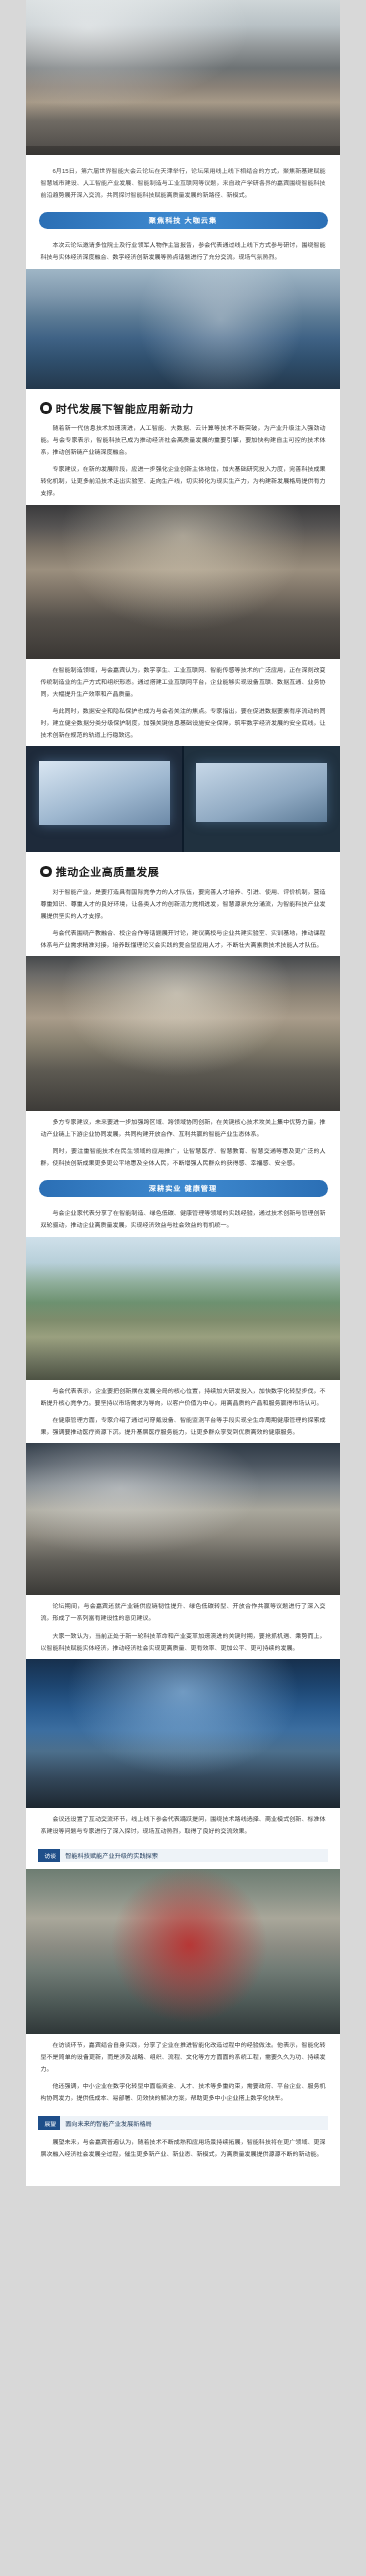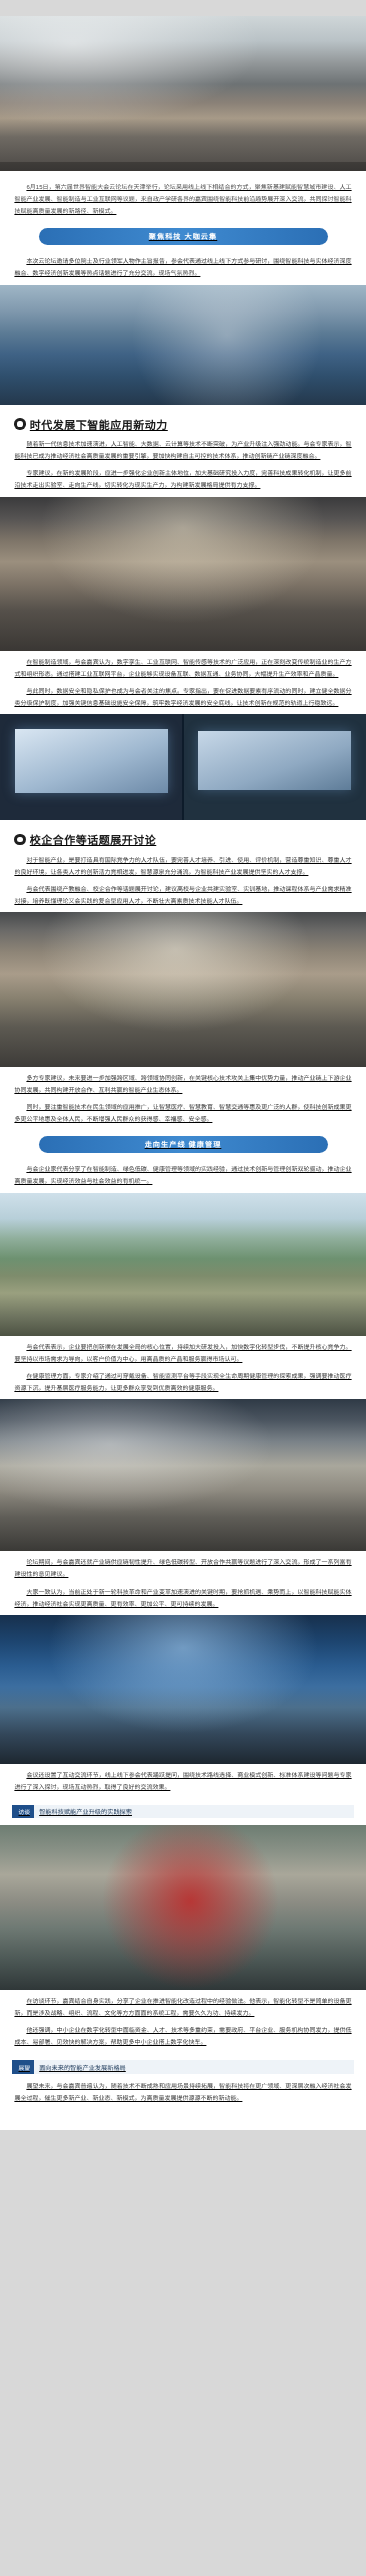--- a/index.html
+++ b/index.html
@@ -3,26 +3,25 @@
 <meta charset="utf-8">
 <style>
   * { box-sizing: border-box; }
   html, body {
     margin: 0;
     padding: 0;
     background: #d8d8d8;
     font-family: "Liberation Sans", "DejaVu Sans", sans-serif;
   }
   .page {
-    width: 366px;
-    margin: 16px auto;
+    width: 314px;
+    margin: 0 auto;
     background: #ffffff;
     position: relative;
     overflow: hidden;
-    text-decoration: underline;
   }
   .article {
     padding: 0 0 20.6px 0;
   }
   
   .photo {
     position: relative;
     width: 100%;
     overflow: hidden;
   }
@@ -219,34 +218,34 @@
 
     <p class="body">在智能制造领域，与会嘉宾认为，数字孪生、工业互联网、智能传感等技术的广泛应用，正在深刻改变传统制造业的生产方式和组织形态。通过搭建工业互联网平台，企业能够实现设备互联、数据互通、业务协同，大幅提升生产效率和产品质量。</p>
     <p class="body">与此同时，数据安全和隐私保护也成为与会者关注的焦点。专家指出，要在促进数据要素有序流动的同时，建立健全数据分类分级保护制度，加强关键信息基础设施安全保障，筑牢数字经济发展的安全底线，让技术创新在规范的轨道上行稳致远。</p>
 
     <div class="photo">
       <div class="ph-screen-split"></div>
     </div>
 
     <div class="h2-row">
       <span class="h2-bullet"></span>
-      <span class="h2-text">校企合作等话题展开讨论</span>
+      <span class="h2-text">推动企业高质量发展</span>
     </div>
 
     <p class="body">对于智能产业，是要打造具有国际竞争力的人才队伍，要完善人才培养、引进、使用、评价机制，营造尊重知识、尊重人才的良好环境，让各类人才的创新活力竞相迸发，智慧源泉充分涌流，为智能科技产业发展提供坚实的人才支撑。</p>
     <p class="body">与会代表围绕产教融合、校企合作等话题展开讨论，建议高校与企业共建实验室、实训基地，推动课程体系与产业需求精准对接，培养既懂理论又会实践的复合型应用人才，不断壮大高素质技术技能人才队伍。</p>
 
     <div class="photo">
       <div class="ph-conference-wide"></div>
     </div>
 
     <p class="body">多方专家建议，未来要进一步加强跨区域、跨领域协同创新，在关键核心技术攻关上集中优势力量，推动产业链上下游企业协同发展，共同构建开放合作、互利共赢的智能产业生态体系。</p>
     <p class="body">同时，要注重智能技术在民生领域的应用推广，让智慧医疗、智慧教育、智慧交通等惠及更广泛的人群，使科技创新成果更多更公平地惠及全体人民，不断增强人民群众的获得感、幸福感、安全感。</p>
 
-    <div class="section-banner">走向生产线 健康管理</div>
+    <div class="section-banner">深耕实业 健康管理</div>
 
     <p class="body">与会企业家代表分享了在智能制造、绿色低碳、健康管理等领域的实践经验，通过技术创新与管理创新双轮驱动，推动企业高质量发展，实现经济效益与社会效益的有机统一。</p>
 
     <div class="photo">
       <div class="ph-outdoor-group"></div>
     </div>
 
     <p class="body">与会代表表示，企业要把创新摆在发展全局的核心位置，持续加大研发投入，加快数字化转型步伐，不断提升核心竞争力。要坚持以市场需求为导向，以客户价值为中心，用高品质的产品和服务赢得市场认可。</p>
     <p class="body">在健康管理方面，专家介绍了通过可穿戴设备、智能监测平台等手段实现全生命周期健康管理的探索成果，强调要推动医疗资源下沉，提升基层医疗服务能力，让更多群众享受到优质高效的健康服务。</p>
 

